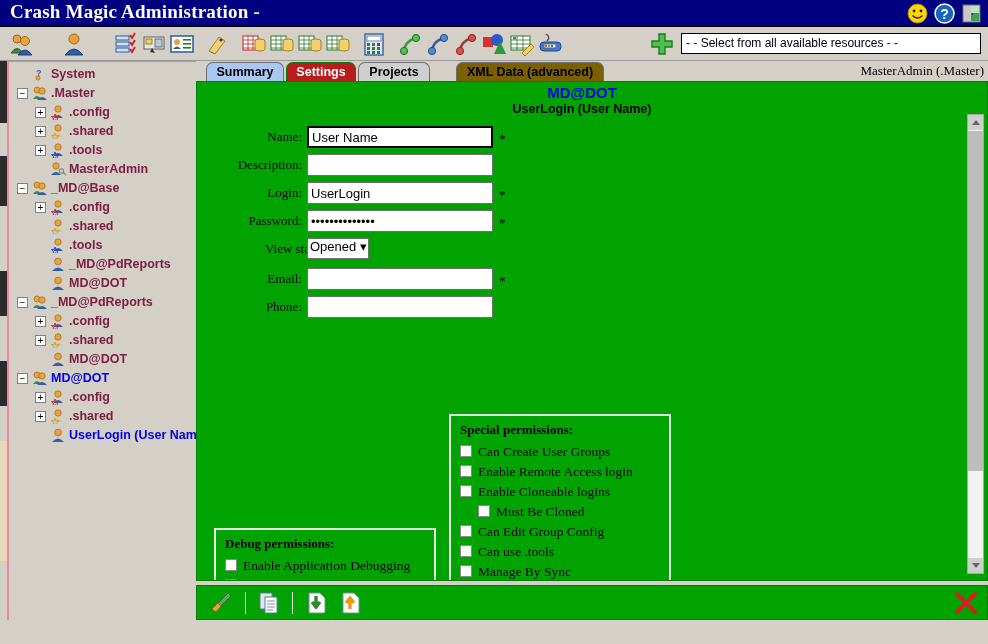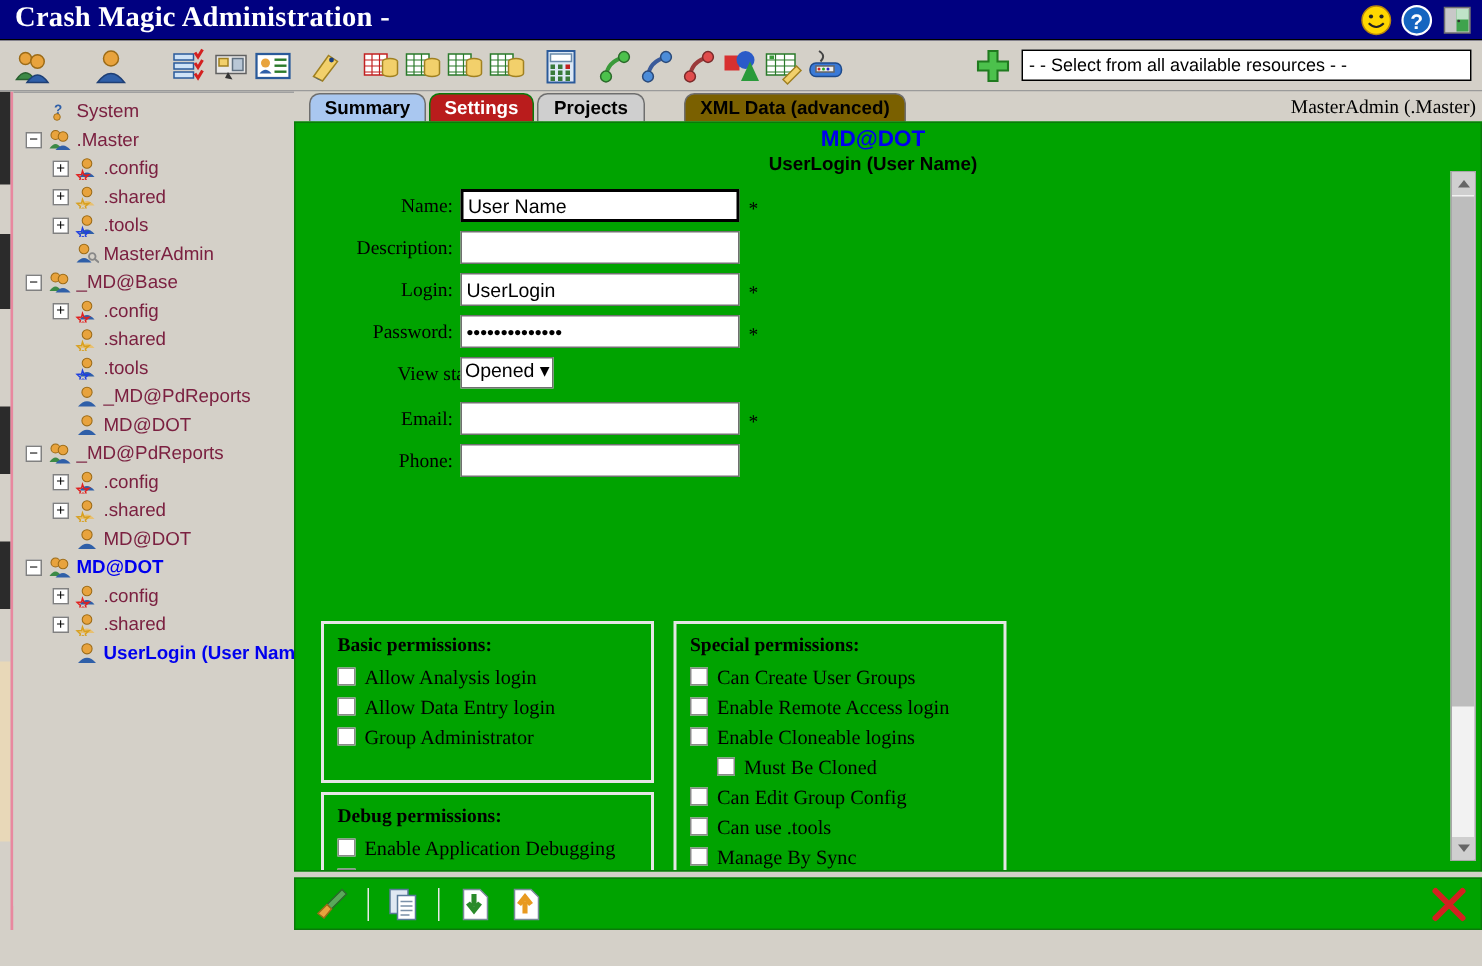--- a/index.html
+++ b/index.html
@@ -60,21 +60,21 @@
     position:absolute;left:9px;top:0;width:187px;height:542px;
     background:#d4d0c8;overflow:hidden;
     border-top:1px solid #a0a0a0;
   }
   .tree{padding:3px 0 0 0;}
   .tnode{
     position:relative;height:19px;line-height:19px;white-space:nowrap;
     font-family:"Liberation Sans", sans-serif;font-size:12.5px;
     color:#7b2040;cursor:pointer;
   }
-  .tnode .lbl{position:absolute;white-space:nowrap;}
+  .tnode .lbl{position:absolute;white-space:nowrap;font-weight:bold;}
   .tnode.blue .lbl{color:#0000ee;font-weight:bold;}
   .expander{
     position:absolute;width:11px;height:11px;top:4px;
     border:1px solid #808080;background:#fff;box-sizing:border-box;
     font-family:"Liberation Sans", sans-serif;font-size:10px;line-height:9px;
     text-align:center;color:#000;cursor:pointer;
   }
   .tico{position:absolute;top:2px;width:16px;height:15px;}
 
   .content-pane{
@@ -592,37 +592,20 @@
               <div class="flabel" style="right: 415px;">Email:</div>
               <input class="finput" type="text" placeholder="" style="left: 110px; top: 0px;">
               <div class="req" style="left: 302px;">*</div>
             </div>
             <div class="frow" style="left: 0px; top: 214px; width: 520px;">
               <div class="flabel" style="right: 415px;">Phone:</div>
               <input class="finput" type="text" placeholder="" style="left: 110px; top: 0px;">
             </div>
           </div>
 
-        <div class="gbox" style="left:17px;top:332px;width:222px;height:108px;">
-          <div class="gtitle">Basic permissions:</div>
-          <div id="basic-list">
-              <div class="chkrow" style="left: 9px; top: 26px;">
-                <span class="chk"></span>
-                <span class="chklabel">Allow Analysis login</span>
-              </div>
-              <div class="chkrow" style="left: 9px; top: 46px;">
-                <span class="chk"></span>
-                <span class="chklabel">Allow Data Entry login</span>
-              </div>
-              <div class="chkrow" style="left: 9px; top: 66px;">
-                <span class="chk"></span>
-                <span class="chklabel">Group Administrator</span>
-              </div>
-            </div>
-        </div>
 
         <div class="gbox" style="left:17px;top:446px;width:222px;height:120px;">
           <div class="gtitle">Debug permissions:</div>
           <div id="debug-list">
               <div class="chkrow" style="left: 9px; top: 26px;">
                 <span class="chk"></span>
                 <span class="chklabel">Enable Application Debugging</span>
               </div>
               <div class="chkrow" style="left: 9px; top: 46px;">
                 <span class="chk"></span>

